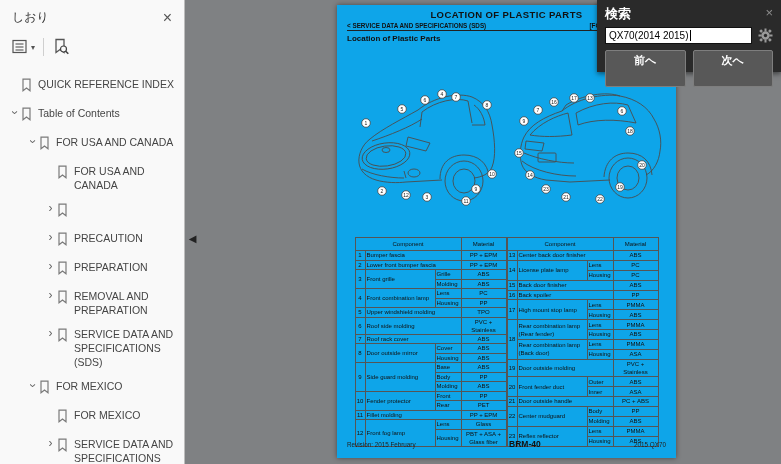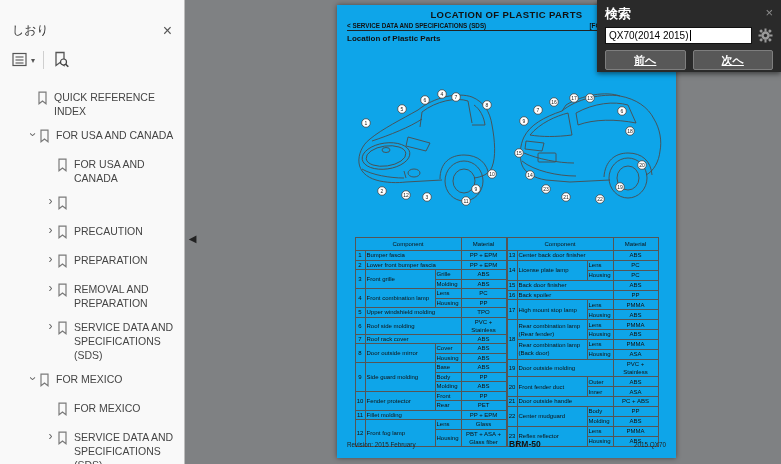--- a/index.html
+++ b/index.html
@@ -2,21 +2,21 @@
 <html><head>
 <meta charset="utf-8">
 <style>
   * { margin:0; padding:0; box-sizing:border-box; }
   html,body { width:781px; height:464px; overflow:hidden; }
   body { font-family:"Liberation Sans","DejaVu Sans",sans-serif; }
   .app { position:relative; width:781px; height:464px; background:#7f8183; overflow:hidden; }
 
   
   .sidebar { position:absolute; left:0; top:0; width:185px; height:100%; background:#f9f9f9; border-right:1px solid #bdbdbd; z-index:5; }
-  .sb-header { display:flex; align-items:center; justify-content:space-between; padding:22px 12px 6px 12px; }
+  .sb-header { display:flex; align-items:center; justify-content:space-between; padding:9px 12px 6px 12px; }
   .sb-title { font-size:12px; color:#333; }
   .sb-close { font-size:16px; color:#555; line-height:12px; cursor:default; }
   .sb-toolbar { display:flex; align-items:center; gap:8px; padding:6px 12px 10px 12px; }
   .tb-sep { width:1px; height:18px; background:#cfcfcf; }
   .tb-btn { display:flex; align-items:center; gap:2px; color:#555; }
   .caret { font-size:8px; color:#555; }
   .tree { padding-top:6px; }
   .tree-row { display:flex; align-items:flex-start; padding:5px 6px 5px 0; cursor:default; }
   .chev { width:13px; flex:0 0 13px; font-size:12px; color:#666; line-height:13px; text-align:center; display:inline-block; }
   .chev-expanded { transform:rotate(90deg); }
@@ -52,21 +52,21 @@
 
   
   .search-panel { position:absolute; right:0; top:0; width:184px; height:72px; background:#2a2a2a; z-index:10; box-shadow:0 2px 5px rgba(0,0,0,.5); padding:5px 8px; }
   .sp-titlerow { display:flex; justify-content:space-between; align-items:flex-start; }
   .sp-title { color:#fff; font-size:13px; font-weight:bold; }
   .sp-close { color:#8d8d8d; font-size:13px; }
   .sp-inputrow { display:flex; align-items:center; gap:6px; margin-top:4px;justify-content:center; }
   .sp-input { flex:1; height:17px; background:#fff; border:1px solid #111; font-size:10px; color:#000; padding:1px 3px; display:flex; align-items:center; overflow:hidden; white-space:nowrap; }
   .text-caret { display:inline-block; width:1px; height:11px; background:#000; margin-left:1px; }
   .sp-buttons { display:flex; gap:7px; margin-top:6px; }
-  .sp-btn { flex:1; height:20px; background:#585858; border:1px solid #7e7e7e; border-radius:2px; color:#fff; font-size:11px; font-weight:bold; text-align:center; line-height:18px;text-decoration:underline; }
+  .sp-btn { flex:1; height:37px; background:#585858; border:1px solid #7e7e7e; border-radius:2px; color:#fff; font-size:11px; font-weight:bold; text-align:center; line-height:18px; }
 </style>
 </head>
 <body>
 
 <div class="app">
 
   <div class="sidebar">
     <div class="sb-header">
       <span class="sb-title">しおり</span>
       <span class="sb-close">×</span>
@@ -84,26 +84,33 @@
       <span class="tb-sep"></span>
       <span class="tb-btn">
         <svg width="18" height="18" viewBox="0 0 18 18">
           <path d="M4 1.5 h8 v13 l-4 -3 -4 3 Z" fill="none" stroke="#555" stroke-width="1.3"></path>
           <circle cx="11.5" cy="11" r="3" fill="#f9f9f9" stroke="#444" stroke-width="1.2"></circle>
           <line x1="13.7" y1="13.2" x2="16.3" y2="15.8" stroke="#444" stroke-width="1.6"></line>
         </svg>
       </span>
     </div>
     <div class="tree">
-        <div class="tree-row" style="padding-left: 24px;">
+        <div class="tree-row" style="padding-left: 8px;">
           <span class="chev chev-none">›</span>
           <span class="bm-ico"><svg width="11" height="14" viewBox="0 0 11 14">
               <path d="M2 1.2 h7 v11.5 l-3.5 -2.7 -3.5 2.7 Z" fill="none" stroke="#7a7a7a" stroke-width="1.2"></path>
             </svg></span>
           <span class="tree-label">QUICK REFERENCE INDEX</span>
+        </div>
+        <div class="tree-row" style="padding-left: 8px;">
+          <span class="chev chev-expanded">›</span>
+          <span class="bm-ico"><svg width="11" height="14" viewBox="0 0 11 14">
+              <path d="M2 1.2 h7 v11.5 l-3.5 -2.7 -3.5 2.7 Z" fill="none" stroke="#7a7a7a" stroke-width="1.2"></path>
+            </svg></span>
+          <span class="tree-label">Table of Contents</span>
         </div>
         <div class="tree-row" style="padding-left: 26px;">
           <span class="chev chev-expanded">›</span>
           <span class="bm-ico"><svg width="11" height="14" viewBox="0 0 11 14">
               <path d="M2 1.2 h7 v11.5 l-3.5 -2.7 -3.5 2.7 Z" fill="none" stroke="#7a7a7a" stroke-width="1.2"></path>
             </svg></span>
           <span class="tree-label">FOR USA AND CANADA</span>
         </div>
         <div class="tree-row" style="padding-left: 44px;">
           <span class="chev chev-none">›</span>
@@ -496,21 +503,21 @@
               <tr>
                 <td class="td-sub">Housing</td>
                 <td class="td-mat">ABS</td>
               </tr>
             </tbody>
           </table>
       </div>
 
       <div class="pg-footer">
         <span class="ft-rev">Revision: 2015 February</span>
-        <span class="ft-code">BRM-50</span>
+        <span class="ft-code">BRM-40</span>
         <span class="ft-model">2015 QX70</span>
       </div>
     </div>
   </div>
 
   <div class="search-panel">
     <div class="sp-titlerow">
       <span class="sp-title">検索</span>
       <span class="sp-close">×</span>
     </div>

